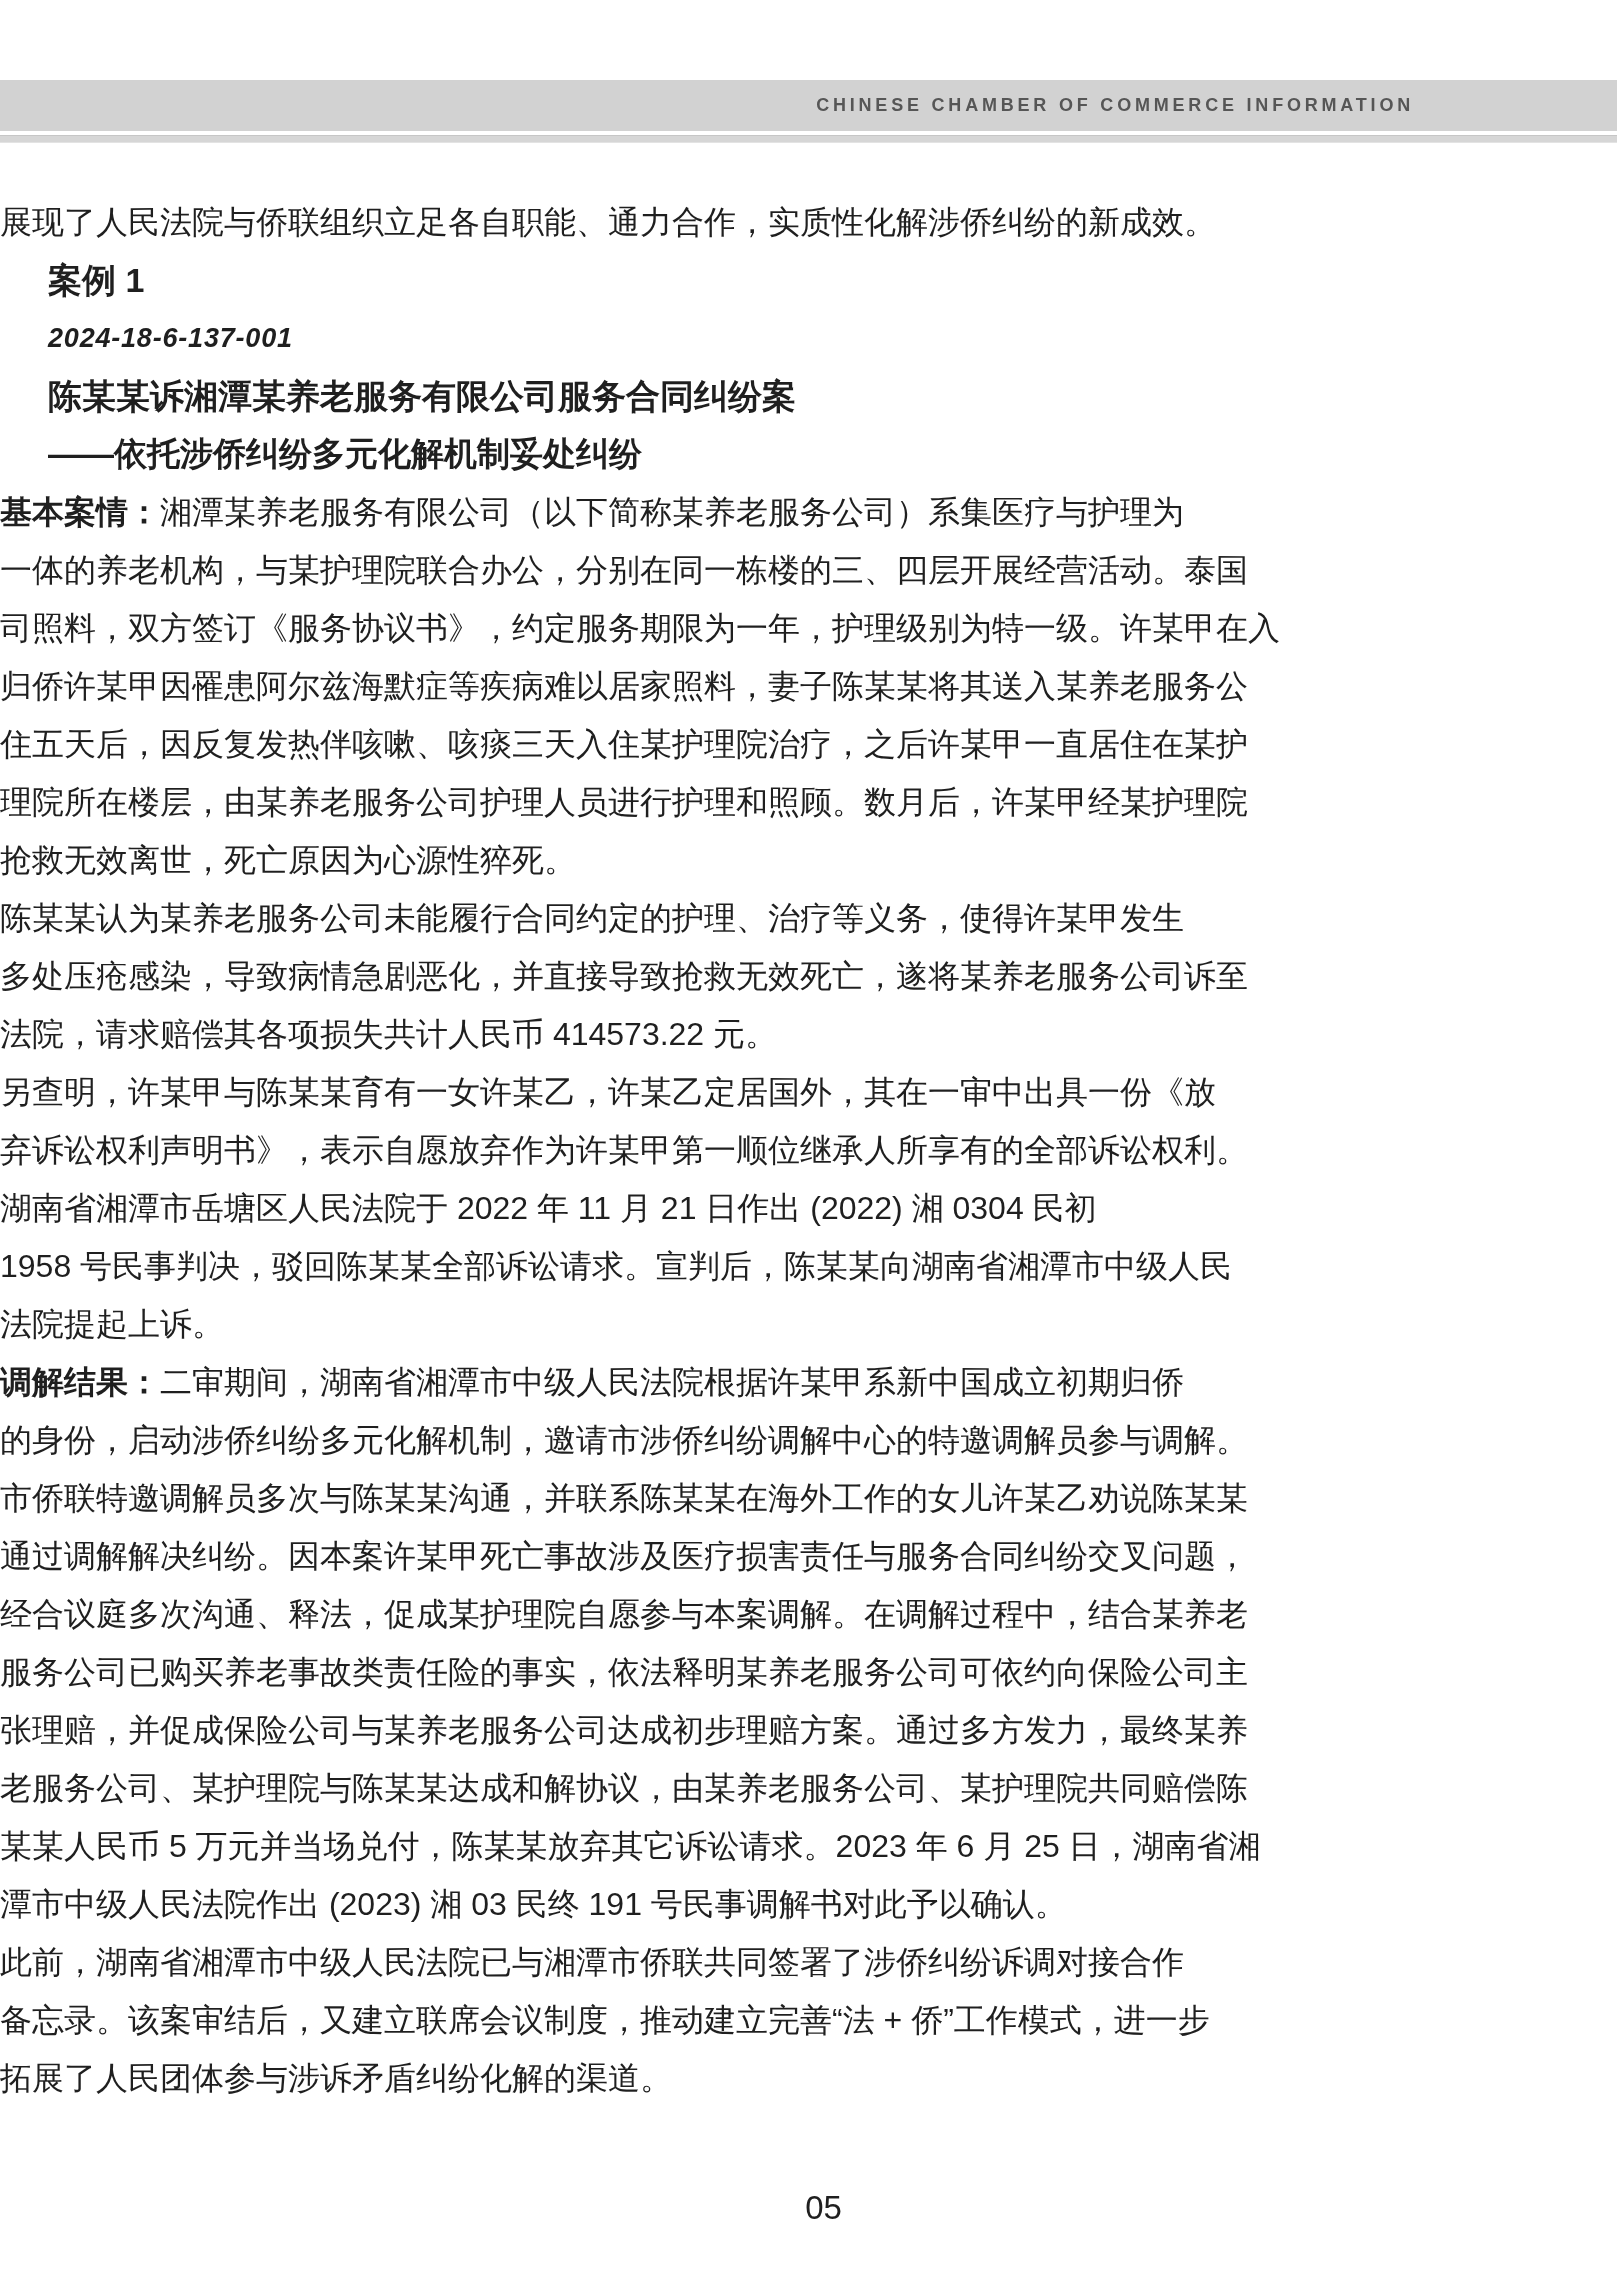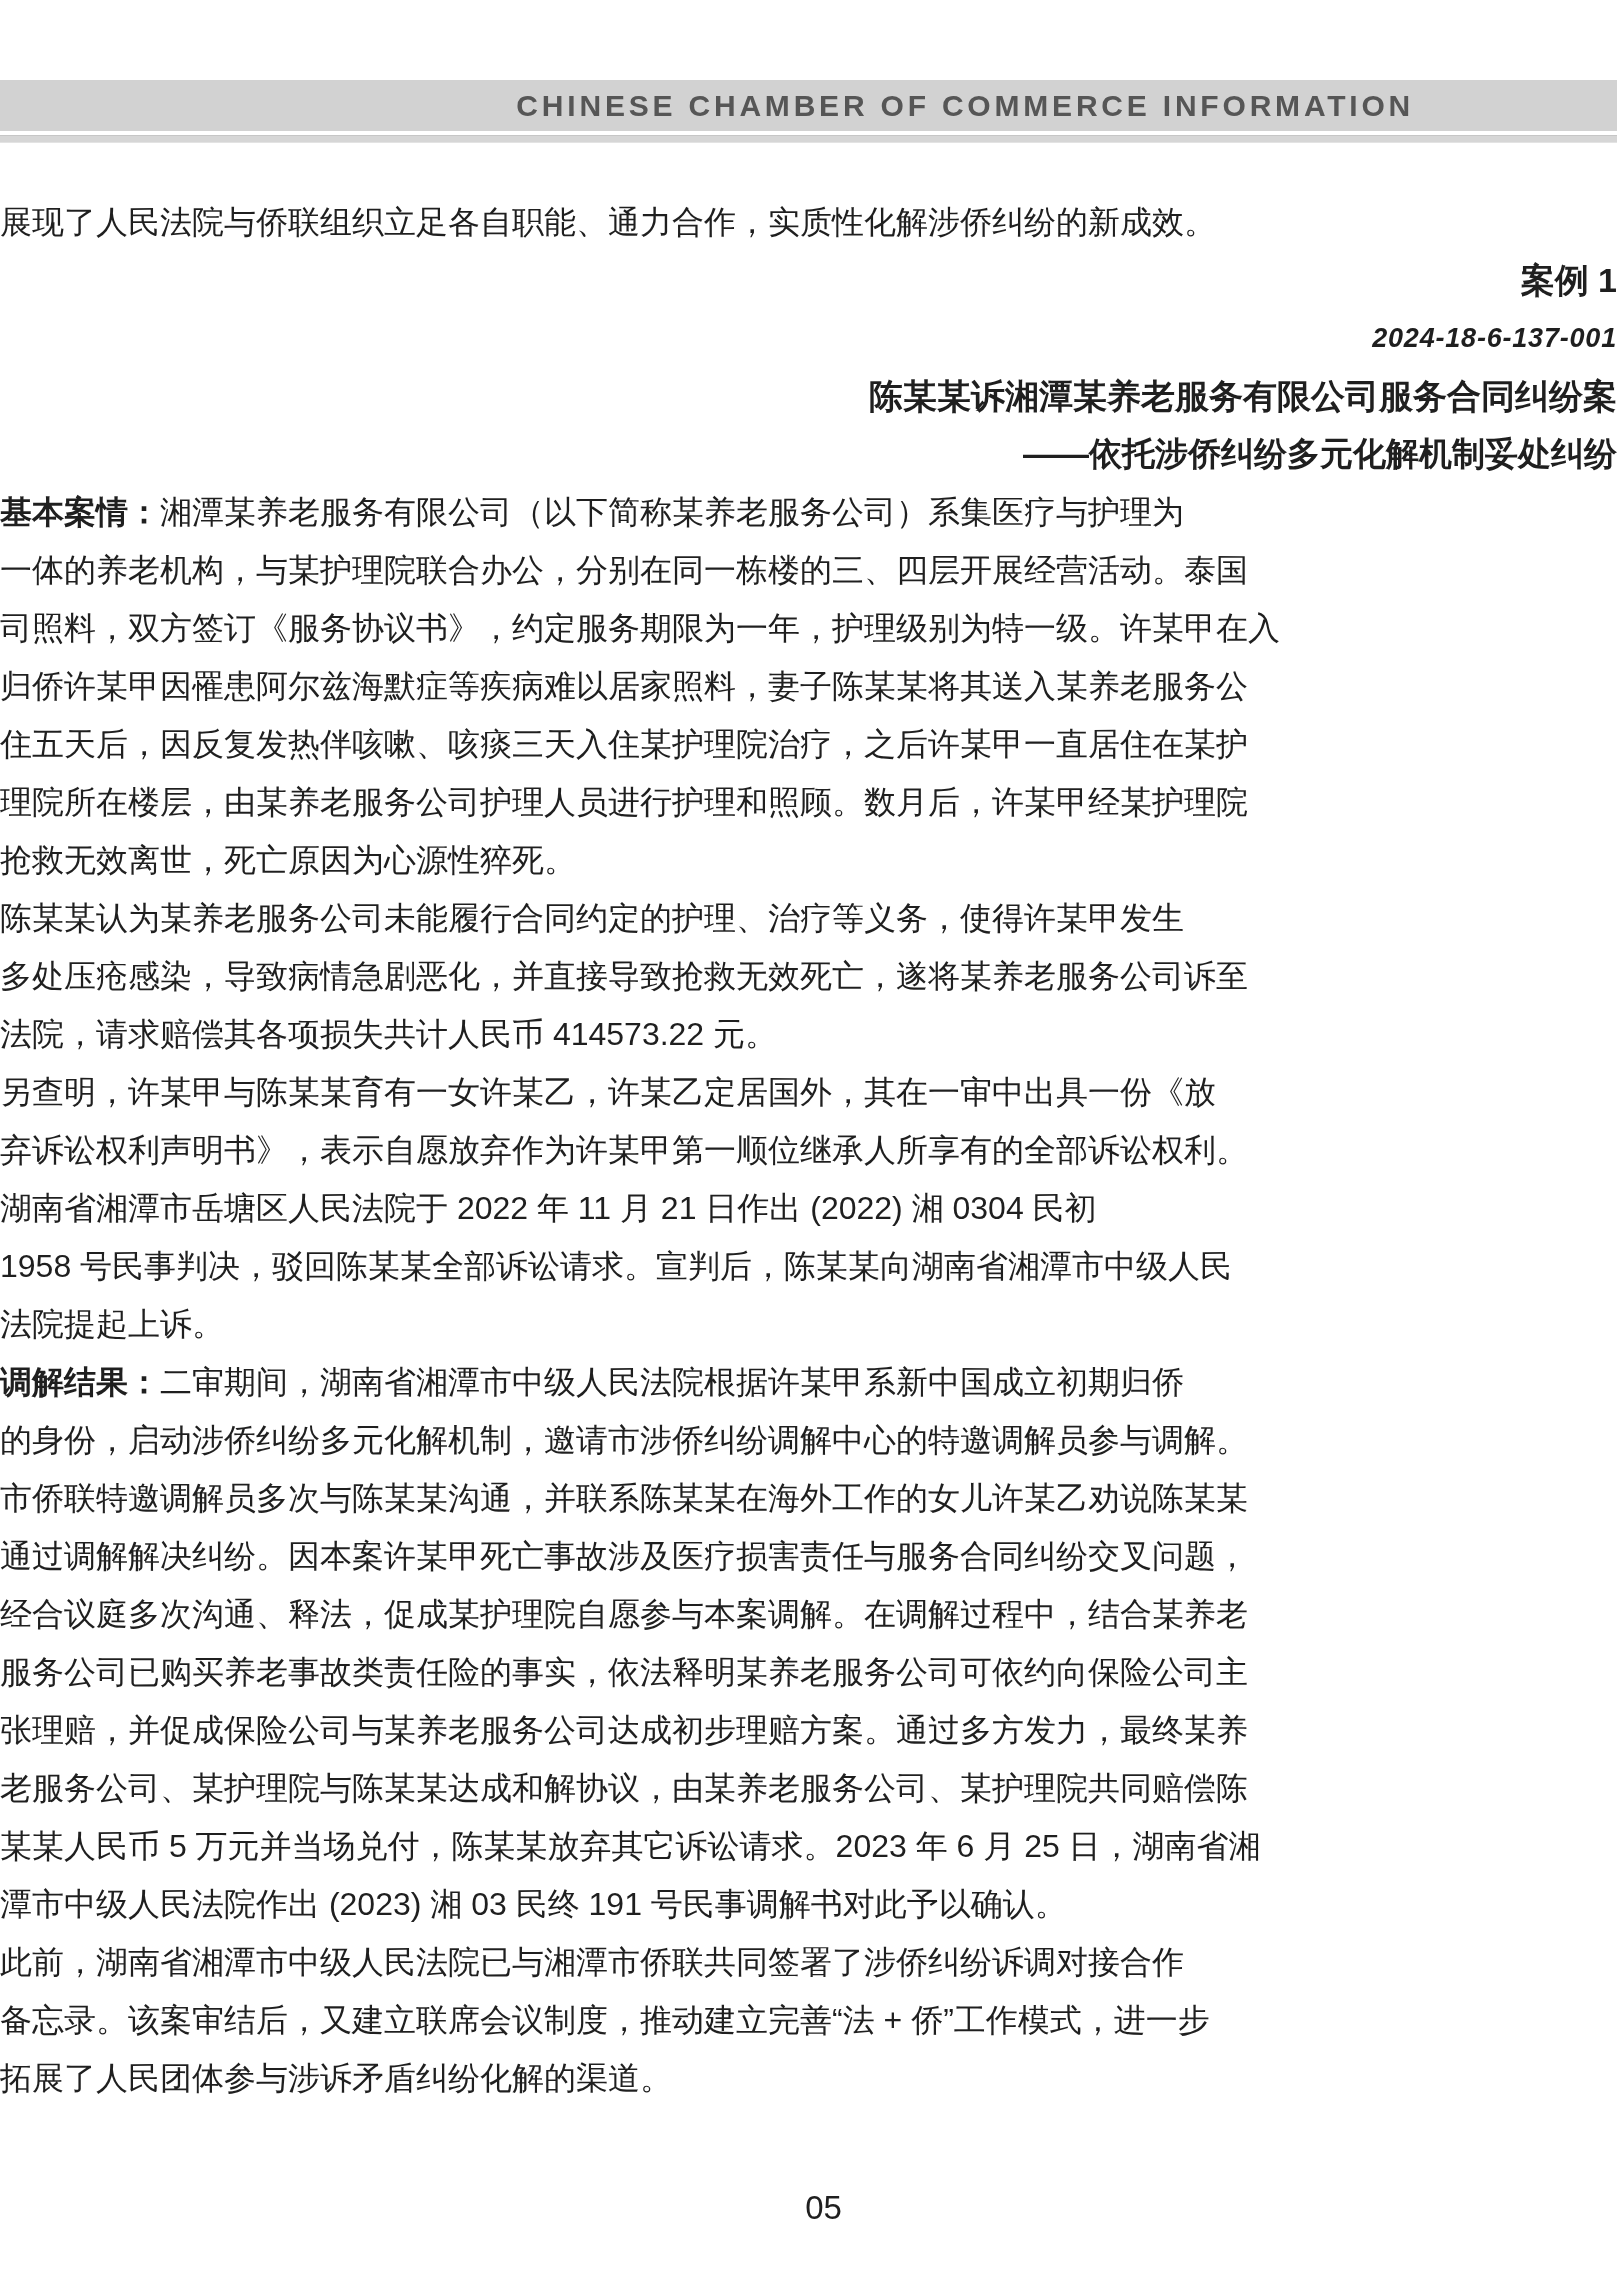--- a/index.html
+++ b/index.html
@@ -19,41 +19,41 @@
     font-family:"Liberation Sans","DejaVu Sans",sans-serif;
     color:var(--body-text);
   }
   
   .band{
     position:absolute;left:0;top:80px;width:1617px;height:51px;
     background:var(--band-bg);
   }
   .band-text{
     position:absolute;top:0;right:203px;height:51px;line-height:51px;
-    font-size:30px;font-weight:600;letter-spacing:3.8px;
+    font-size:18px;font-weight:600;letter-spacing:3.8px;
     color:var(--band-text);white-space:nowrap;
   }
   
   .rule{
     position:absolute;left:0;top:135px;width:1617px;height:6px;
     background:var(--rule);
     border-top:0.8px solid var(--rule-edge);
     border-bottom:0.8px solid #e3e3e3;
   }
   
   .content{
     position:absolute;left:0;top:193px;width:1617px;
   }
   .line{
     height:58px;line-height:58px;
     font-size:32px;
     white-space:nowrap;
     color:var(--body-text);
   }
-  .line.center{padding-left:8px;text-align:right;margin-left:40px;}
+  .line.center{padding-left:8px;text-align:left;margin-left:40px;}
   .line.indent{}
   .line.t-case{font-size:34px;font-weight:700;}
   .line.t-num{font-size:27px;font-weight:600;letter-spacing:0.8px;font-style:italic;}
   .line.t-title{font-size:34px;font-weight:700;}
   .line.t-sub{font-size:33px;font-weight:700;}
   .lead{font-weight:700;}
   
   .footer{
     position:absolute;left:15px;top:2181px;width:1617px;height:54px;
     line-height:54px;text-align:center;font-size:33px;

